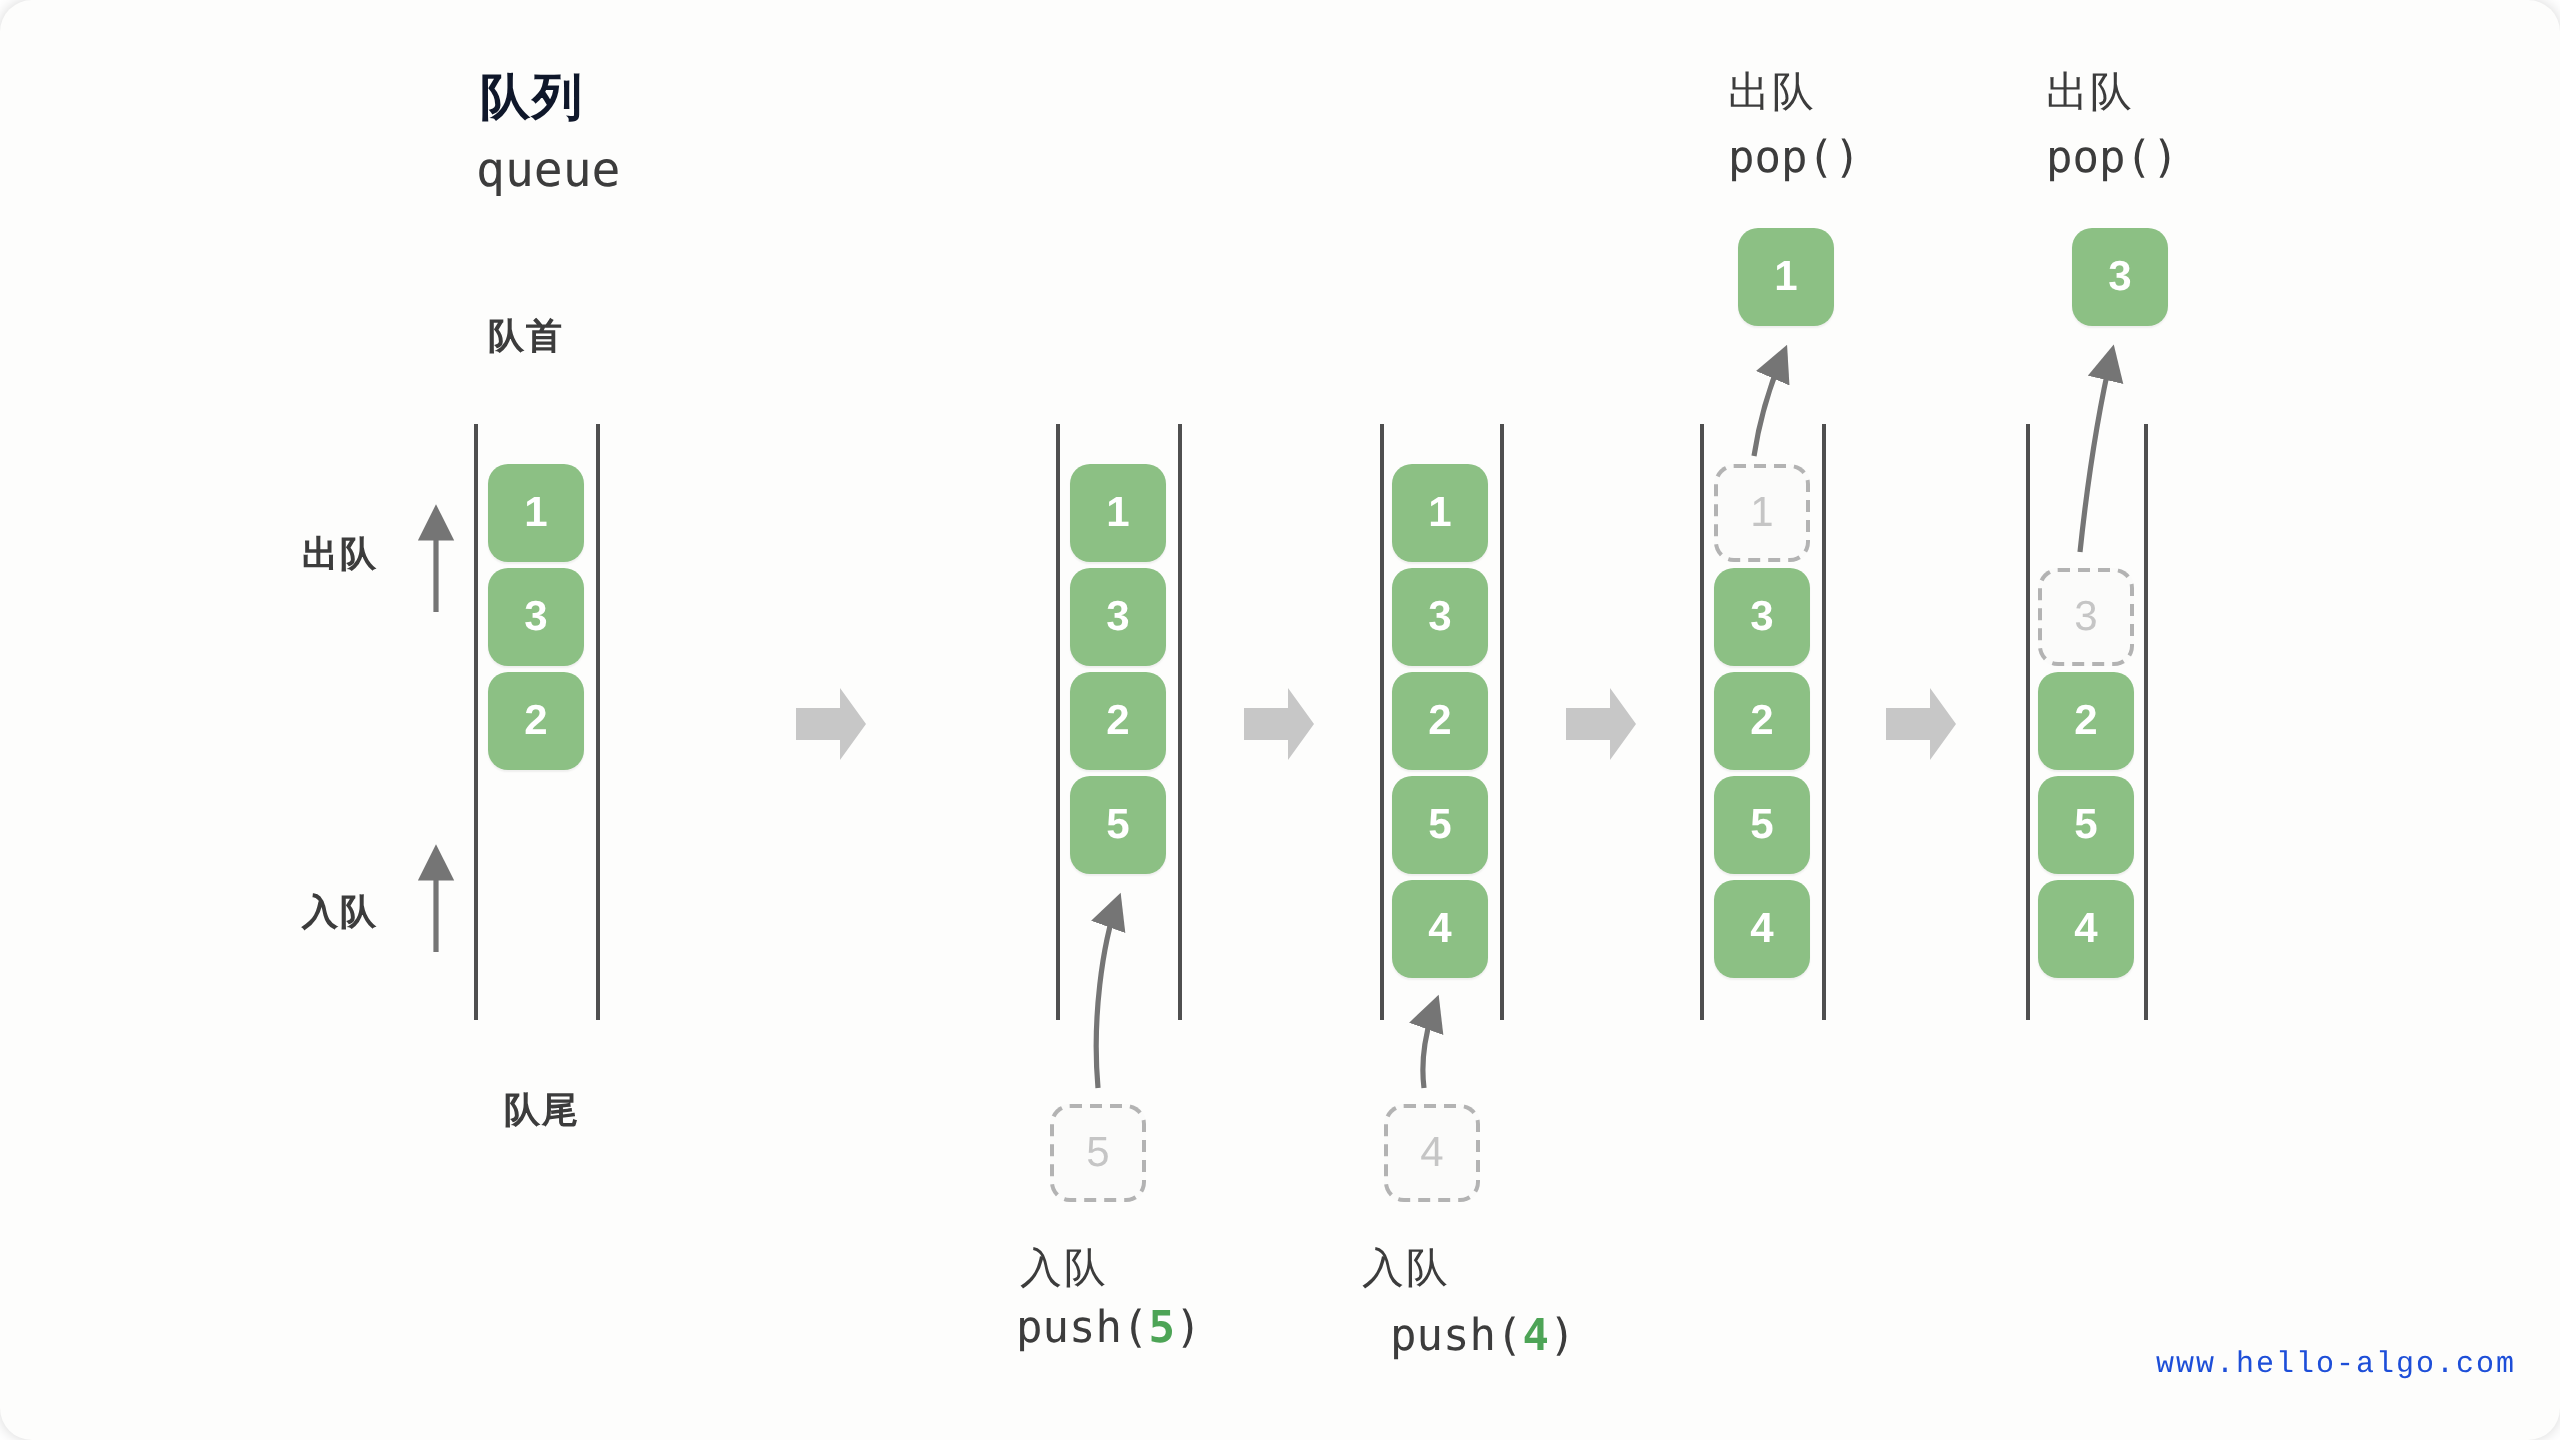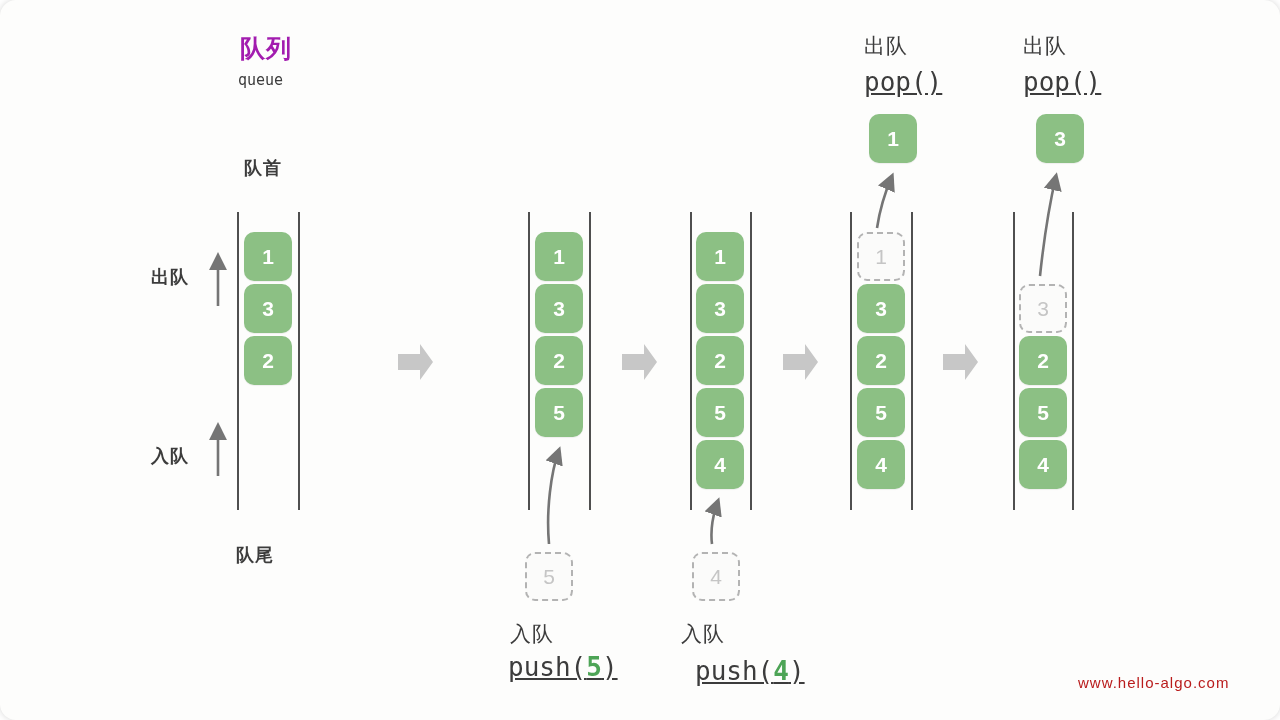--- a/index.html
+++ b/index.html
@@ -20,46 +20,45 @@
   .abs { position: absolute; }
   .overlay {
     position: absolute;
     left: 0; top: 0;
     width: 1280px; height: 720px;
     pointer-events: none;
   }
   .title-zh {
     font-size: 25px;
     font-weight: 700;
-    color: #a21caf;
+    color: #0f172a;
     letter-spacing: 1px;
   }
   .title-en {
     font-family: "DejaVu Sans Mono", "Liberation Mono", monospace;
-    font-size: 15px;
+    font-size: 24px;
     color: #3C3C3C;
   }
   .zh-bold {
     font-size: 18px;
     font-weight: 700;
     color: #3C3C3C;
     letter-spacing: 1px;
   }
   .zh-op {
     font-size: 21px;
     font-weight: 400;
     color: #3C3C3C;
     letter-spacing: 1px;
   }
   .code {
     font-family: "DejaVu Sans Mono", "Liberation Mono", monospace;
-    font-size: 26px;
+    font-size: 22px;
     color: #3C3C3C;
     white-space: nowrap;
-    text-decoration: underline;
   }
   .code .arg {
     color: #4DA456;
     font-weight: 700;
   }
   .vline {
     position: absolute;
     width: 1.5px;
     top: 212px;
     height: 298px;
@@ -86,23 +85,23 @@
     background: #FBFBFA;
     border: 2px dashed #B3B3B3;
     color: #C5C5C5;
     font-size: 21px;
     font-weight: 400;
     line-height: 45px;
     text-align: center;
     box-sizing: content-box;
   }
   .watermark {
-    font-family: Liberation Sans, sans-serif;
+    font-family: Liberation Mono, monospace;
     font-size: 15px;
-    color: #b91c1c;
+    color: #1d4ed8;
     letter-spacing: 1px;
   }
 </style>
 </head>
 <body>
 
 <div class="canvas">
 
   <svg class="overlay" viewBox="0 0 1280 720">
     <defs>
@@ -123,21 +122,21 @@
     <path d="M398,354 h22 v-10 l13,18 l-13,18 v-10 h-22 z" fill="#C7C7C7"></path>
     <path d="M622,354 h22 v-10 l13,18 l-13,18 v-10 h-22 z" fill="#C7C7C7"></path>
     <path d="M783,354 h22 v-10 l13,18 l-13,18 v-10 h-22 z" fill="#C7C7C7"></path>
     <path d="M943,354 h22 v-10 l13,18 l-13,18 v-10 h-22 z" fill="#C7C7C7"></path>
   </svg>
 
   <div class="abs title-zh" style="left:240px; top:32px;">队列</div>
   <div class="abs title-en" style="left:238px; top:71px;">queue</div>
 
   <div class="abs zh-bold" style="left:244px; top:156px;">队首</div>
-  <div class="abs zh-bold" style="left:236px; top:543px;">队尾</div>
+  <div class="abs zh-bold" style="left:252px; top:543px;">队尾</div>
   <div class="abs zh-bold" style="left:151px; top:265px;">出队</div>
   <div class="abs zh-bold" style="left:151px; top:444px;">入队</div>
 
   <div class="vline" style="left:237px;"></div>
   <div class="vline" style="left:298px;"></div>
   <div class="cell" style="left:244px; top:232px;">1</div>
   <div class="cell" style="left:244px; top:284px;">3</div>
   <div class="cell" style="left:244px; top:336px;">2</div>
 
   <div class="vline" style="left:528px;"></div>

